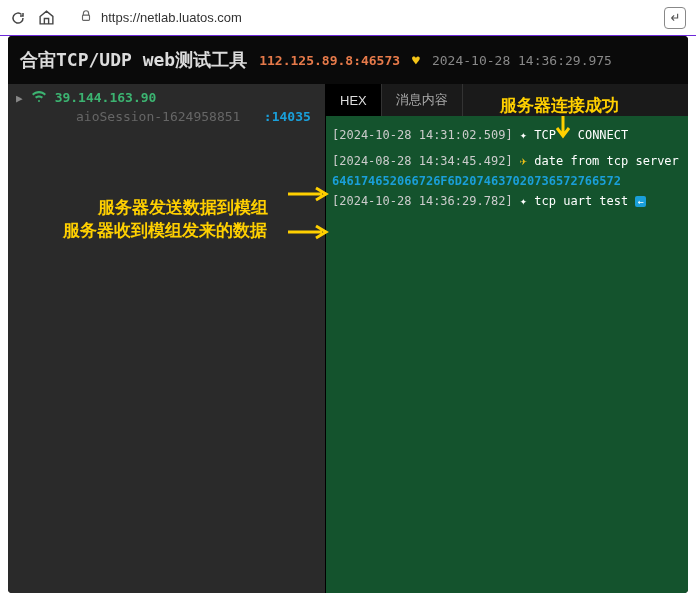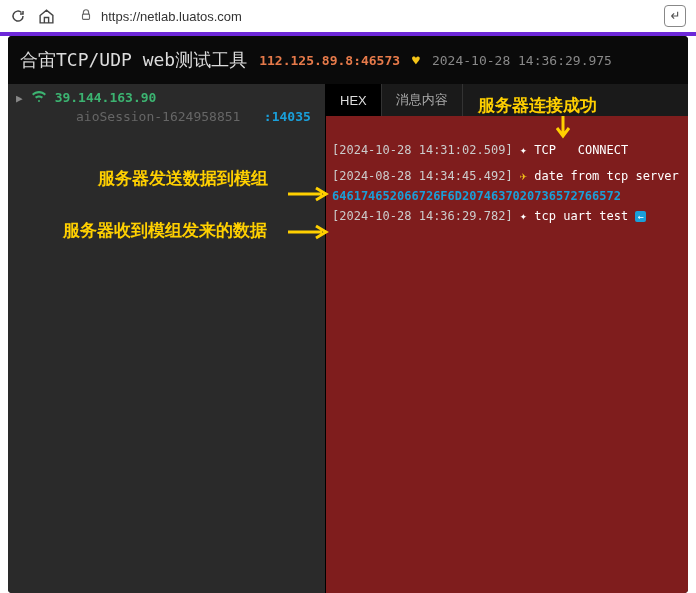--- a/index.html
+++ b/index.html
@@ -15,21 +15,21 @@
       height: 593px;
       overflow: hidden;
     }
     .browser-chrome {
       height: 36px;
       background: #fff;
       display: flex;
       align-items: center;
       padding: 0 10px;
       gap: 12px;
-      border-bottom: 4px solid #6d28d9;
+      border-bottom: 1px solid #6d28d9;
     }
     .browser-chrome .icon-btn {
       color: #444;
       cursor: pointer;
       display: flex;
       align-items: center;
     }
     .address-box {
       flex: 1;
       display: flex;
@@ -67,21 +67,21 @@
       background: #0a0a0a;
       display: flex;
       align-items: center;
       padding: 0 12px;
       gap: 12px;
     }
     .app-title {
       color: #dcdcdc;
       font-size: 18px;
       font-family: "Consolas", monospace;
-      font-weight: normal;
+      font-weight: bold;
     }
     .server-addr {
       color: #e67a4a;
       font-weight: bold;
     }
     .heart {
       color: #f5c518;
     }
     .header-time {
       color: #888;
@@ -118,21 +118,21 @@
       padding-left: 60px;
       color: #666;
     }
     .session-line .port {
       color: #1a9fd9;
       font-weight: bold;
       margin-top: 40px;
     }
     .right-panel {
       flex: 1;
-      background: #7f1d1d;
+      background: #14532d;
       display: flex;
       flex-direction: column;
       position: relative;
     }
     .tabs {
       height: 32px;
       background: #1a1a1a;
       display: flex;
       align-items: stretch;
     }
@@ -144,21 +144,21 @@
       border-right: 1px solid #333;
       font-family: sans-serif;
       font-size: 13px;
     }
     .tab.active {
       background: #000;
       color: #ddd;
     }
     .log-area {
       flex: 1;
-      padding: 25px 6px;
+      padding: 10px 6px;
       font-size: 12px;
       line-height: 1.5;
       color: #ddd;
       position: relative;
     }
     .log-line {
       margin-bottom: 2px;
     }
     .ts {
       color: #ccc;
@@ -275,26 +275,26 @@
 
         <div class="log-line" style="margin-top:0">
           <span class="ts">[2024-10-28 14:36:29.782]</span>
           <span class="icon-spark"> ✦ </span>
           <span class="msg-white">tcp uart test</span>
           <span class="blue-box">←</span>
         </div>
       </div>
     </div>
 
-    <div class="annotation" style="top:10px; left:470px;">服务器连接成功</div>
+    <div class="annotation" style="top:10px; left:492px;">服务器连接成功</div>
     <svg class="arrow" style="top:32px; left:545px;" width="20" height="26">
         <path d="M10 0 L10 18 M4 12 L10 20 L16 12" stroke="#ffd000" stroke-width="3" fill="none"></path>
       </svg>
 
-    <div class="annotation" style="top:83px; left:90px;">服务器发送数据到模组</div>
+    <div class="annotation" style="top:112px; left:90px;">服务器发送数据到模组</div>
     <svg class="arrow" style="top:102px; left:280px;" width="44" height="16">
         <path d="M0 8 L34 8 M28 2 L38 8 L28 14" stroke="#ffd000" stroke-width="3" fill="none"></path>
       </svg>
 
     <div class="annotation" style="top:135px; left:55px;">服务器收到模组发来的数据</div>
     <svg class="arrow" style="top:140px; left:280px;" width="44" height="16">
         <path d="M0 8 L34 8 M28 2 L38 8 L28 14" stroke="#ffd000" stroke-width="3" fill="none"></path>
       </svg>
   </div>
 </div>

